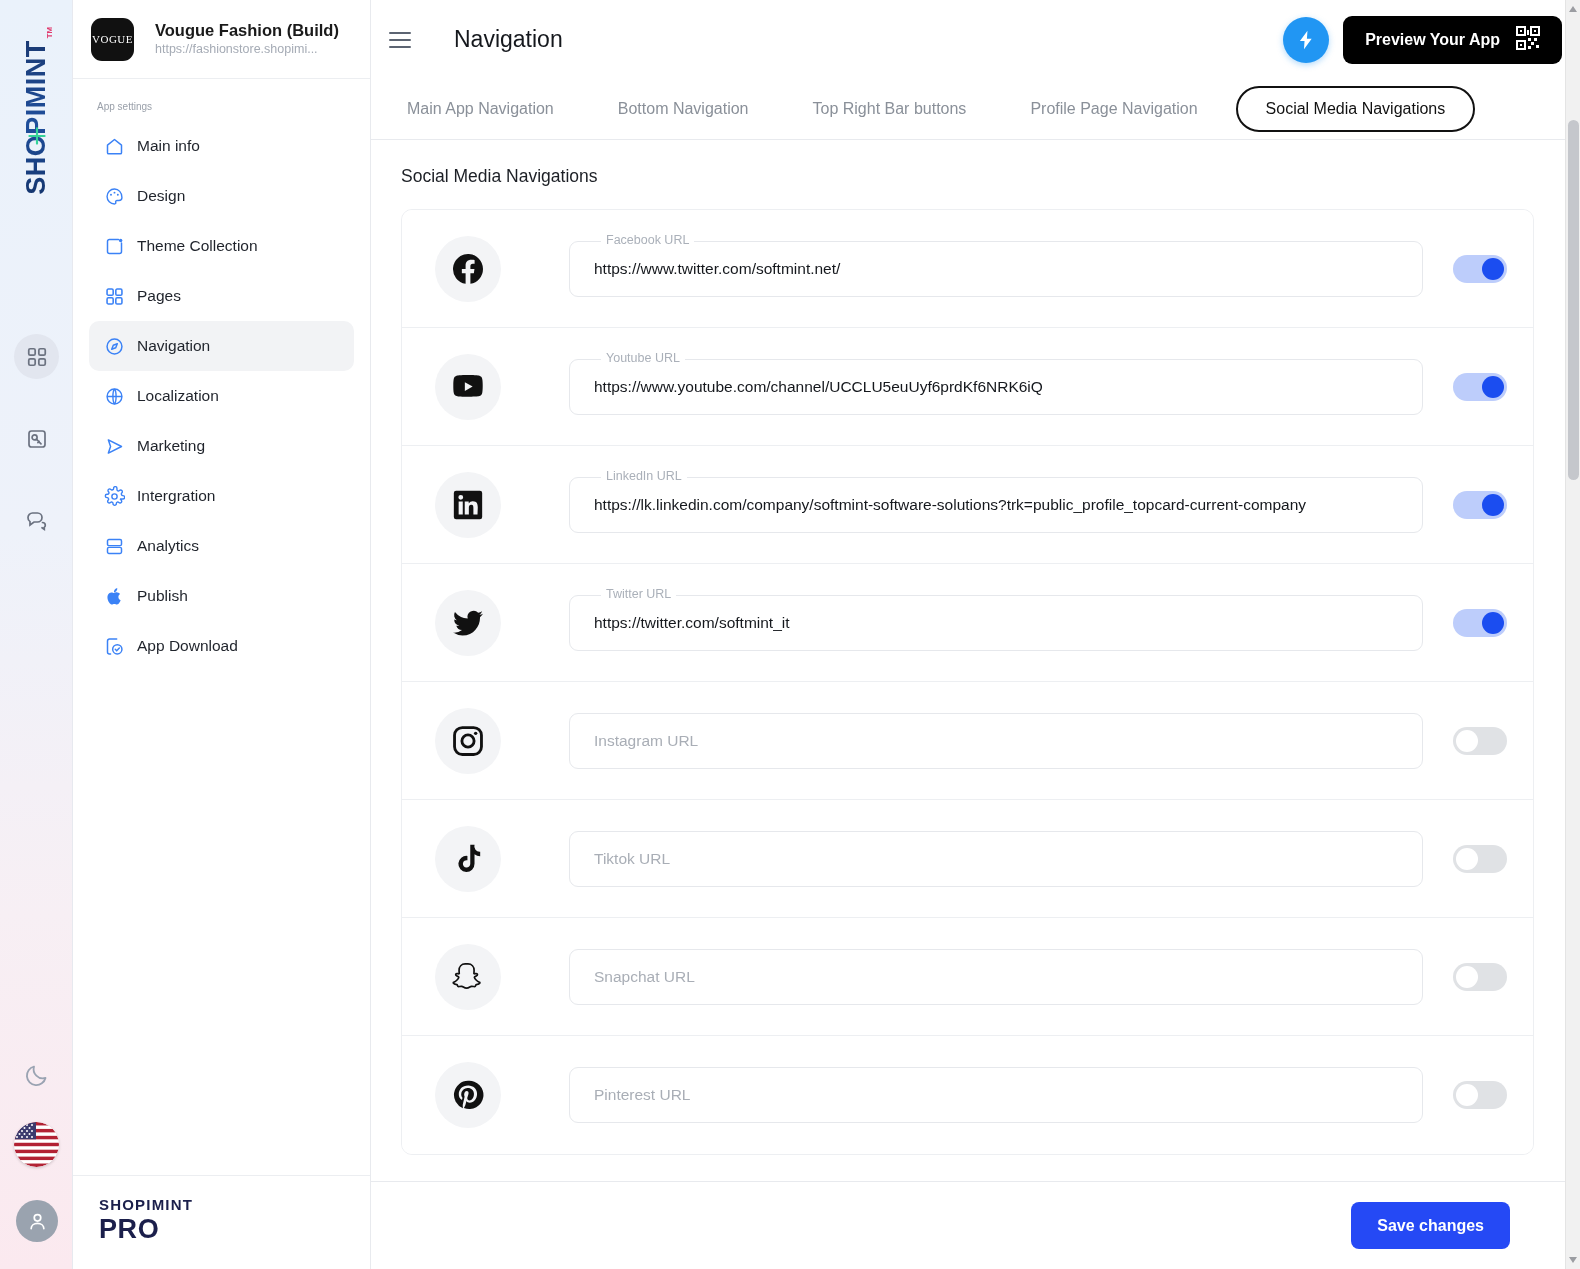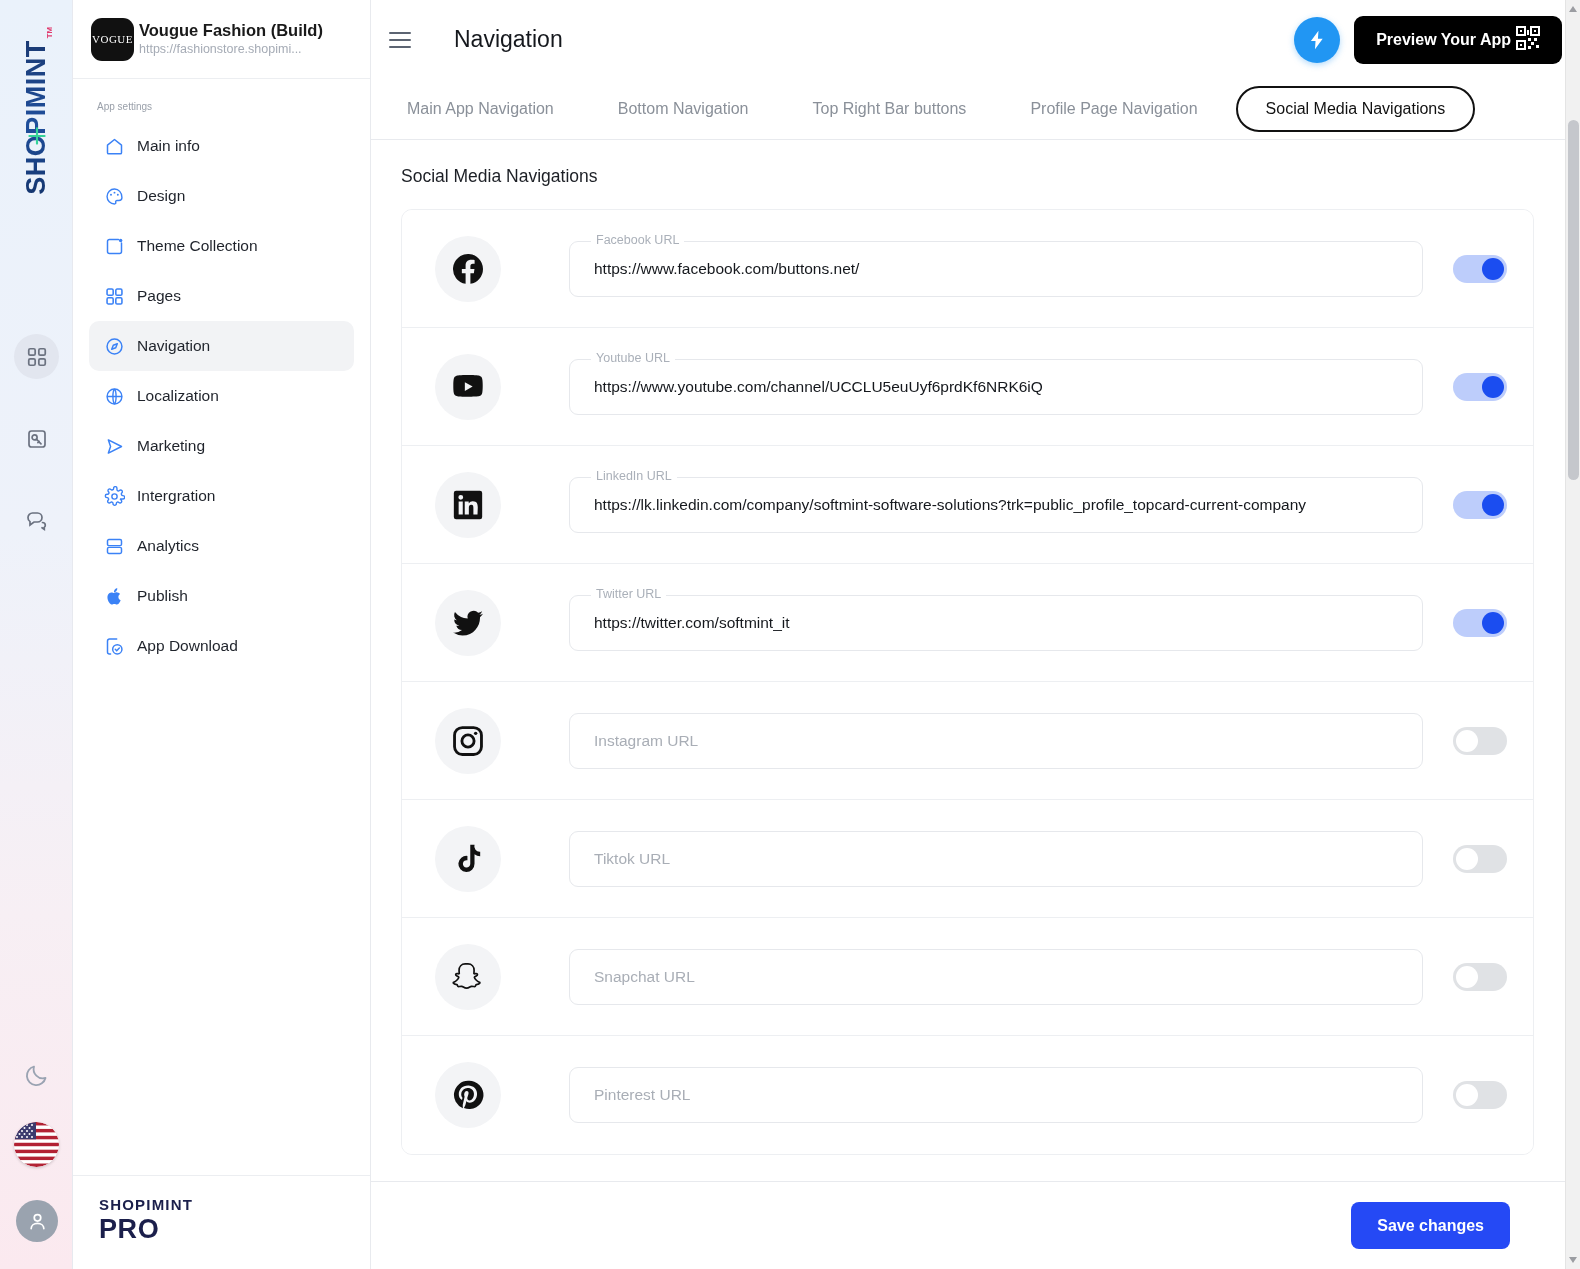--- a/index.html
+++ b/index.html
@@ -57,21 +57,21 @@
     background: #9aa3af; display: flex; align-items: center; justify-content: center;
   }
 
   
   .sidebar {
     width: 298px; flex: 0 0 298px; height: 1269px;
     background: #fff; border-right: 1px solid #e8eaee;
     display: flex; flex-direction: column; position: relative;
   }
   .store-head {
-    height: 79px; display: flex; align-items: center; gap: 5px;
+    height: 79px; display: flex; align-items: center; gap: 21px;
     padding: 0 18px; border-bottom: 1px solid #eceef1;
   }
   .store-logo {
     width: 43px; height: 43px; flex: 0 0 43px; border-radius: 11px;
     background: #111; color: #fff; display: flex; align-items: center; justify-content: center;
     font-family: "Liberation Serif", serif; font-size: 11px; letter-spacing: .5px;
   }
   .store-meta { min-width: 0; }
   .store-name { font-size: 16.5px; font-weight: bold; color: #1a1a1a; line-height: 1.25; }
   .store-url  { font-size: 12.5px; color: #a5abb5; line-height: 1.4; white-space: nowrap; overflow: hidden; }
@@ -106,21 +106,21 @@
   .burger i:nth-child(3) { width: 22px; }
   .page-title { margin-left: 31px; font-size: 23px; color: #15181d; }
   .top-right { margin-left: auto; display: flex; align-items: center; gap: 14px; }
   .bolt {
     width: 46px; height: 46px; border-radius: 50%; background: #2196f3;
     display: flex; align-items: center; justify-content: center; cursor: pointer;
     box-shadow: 0 2px 6px rgba(33,150,243,.35);
   }
   .preview-btn {
     height: 48px; background: #000; color: #fff; border-radius: 9px;
-    display: flex; align-items: center; gap: 5px; padding: 0 22px;
+    display: flex; align-items: center; gap: 16px; padding: 0 22px;
     font-size: 16px; cursor: pointer; font-weight: bold;
   }
 
   .tabs {
     display: flex; align-items: center; gap: 12px;
     padding: 0 0 0 10px; height: 61px; border-bottom: 1px solid #e8eaee;
   }
   .tab {
     padding: 0 26px; height: 44px; display: flex; align-items: center;
     font-size: 16px; color: #8a9099; cursor: pointer; white-space: nowrap;
@@ -141,21 +141,21 @@
     border-bottom: 1px solid #edeff2; background: #fff;
   }
   .srow:last-child { border-bottom: none; }
   .sicon {
     width: 66px; height: 66px; flex: 0 0 66px; border-radius: 50%;
     background: #f3f4f6; display: flex; align-items: center; justify-content: center;
     margin-left: 15px;
   }
   .field-wrap { flex: 1; position: relative; margin-left: 68px; margin-right: 30px; }
   .legend {
-    position: absolute; top: -8px; left: 22px; background: #fff; padding: 0 5px;
+    position: absolute; top: -8px; left: 32px; background: #fff; padding: 0 5px;
     font-size: 12.5px; color: #aab0b9; z-index: 2;
   }
   .field {
     width: 100%; height: 56px; border: 1px solid #e6e8ec; border-radius: 9px;
     display: flex; align-items: center; padding: 0 24px;
     font-size: 15.5px; color: #15181d; background: #fff;
     overflow: hidden; white-space: nowrap;
   }
   .field.empty { color: #a9aeb6; }
   .toggle {
@@ -468,21 +468,21 @@
         <div class="cards">
 
           <div class="srow">
             <div class="sicon">
               <svg width="36" height="36" viewBox="0 0 24 24" fill="#111">
                 <path d="M22 12a10 10 0 1 0-11.6 9.9v-7h-2.5V12h2.5V9.8c0-2.5 1.5-3.9 3.8-3.9 1.1 0 2.2.2 2.2.2v2.4h-1.2c-1.2 0-1.6.8-1.6 1.6V12h2.7l-.4 2.9h-2.3v7A10 10 0 0 0 22 12z"></path>
               </svg>
             </div>
             <div class="field-wrap">
               <div class="legend">Facebook URL</div>
-              <div class="field">https://www.facebook.com/buttons.net/</div>
+              <div class="field">https://www.twitter.com/softmint.net/</div>
             </div>
             <div class="toggle on">
                 <span class="knob"></span>
               </div>
           </div>
 
           <div class="srow">
             <div class="sicon">
               <svg width="36" height="36" viewBox="0 0 24 24" fill="#111">
                 <path d="M21.6 7.2s-.2-1.4-.8-2c-.8-.8-1.6-.8-2-.9C16 4 12 4 12 4h0s-4 0-6.8.3c-.4.1-1.2.1-2 .9-.6.6-.8 2-.8 2S2.2 8.8 2.2 10.5v1.6c0 1.6.2 3.3.2 3.3s.2 1.4.8 2c.8.8 1.8.8 2.2.9C7 18.4 12 18.5 12 18.5s4 0 6.8-.3c.4-.1 1.2-.1 2-.9.6-.6.8-2 .8-2s.2-1.6.2-3.3v-1.6c0-1.6-.2-3.2-.2-3.2zM9.9 14.6V8.8l5.2 2.9z"></path>

